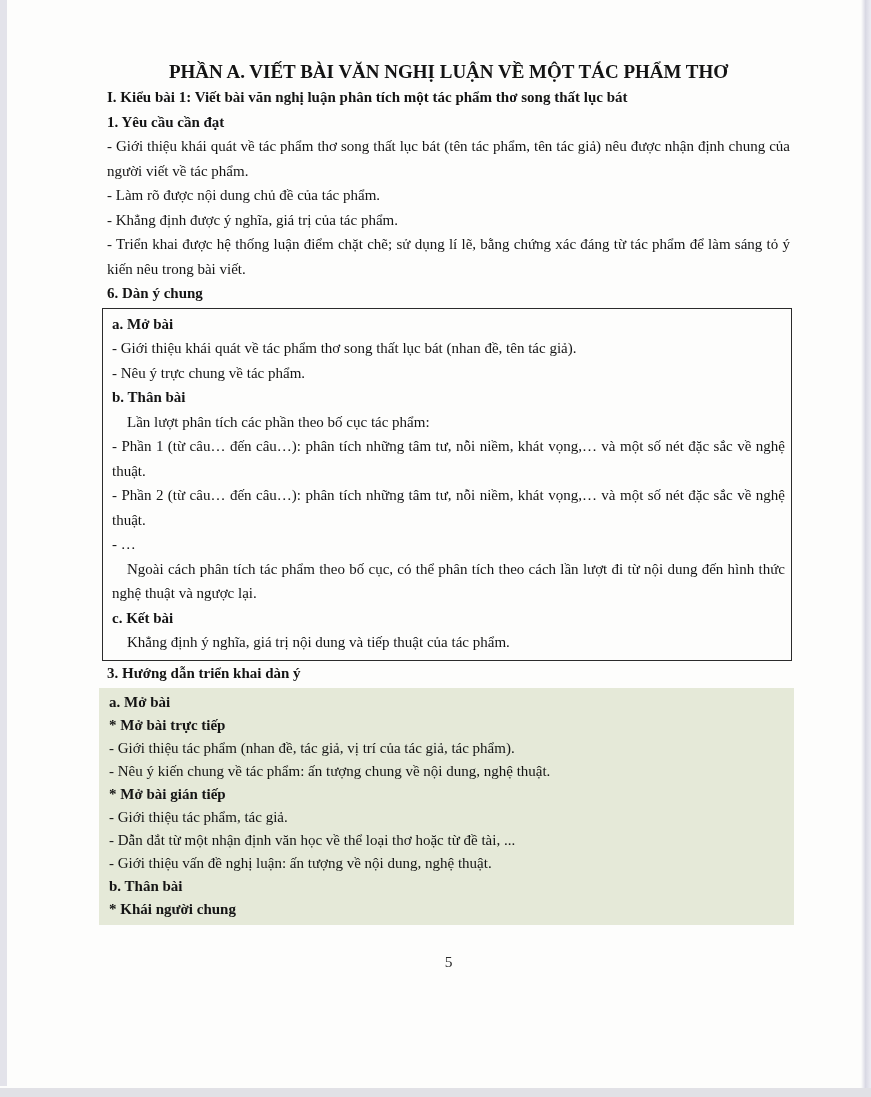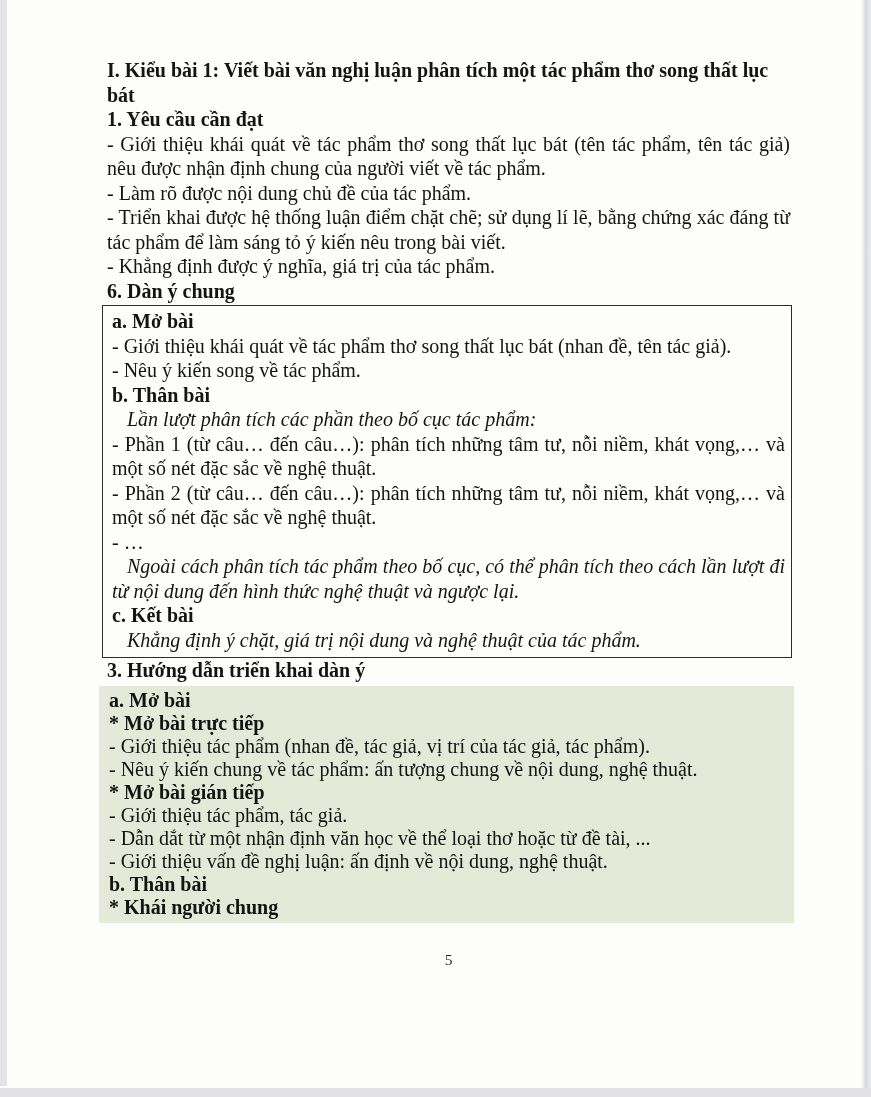--- a/index.html
+++ b/index.html
@@ -27,33 +27,33 @@
     width: 871px; height: 9px;
     background: #e1e1e6;
   }
   .content {
     position: absolute;
     left: 107px; top: 58px;
     width: 683px;
   }
   .content p, .content h1, .content h2, .content h3 {
     margin: 0;
-    font-size: 20px;
+    font-size: 15px;
     line-height: 24.5px;
     font-weight: normal;
   }
   .title {
     font-size: 19px !important;
     line-height: 27px !important;
     font-weight: bold !important;
     text-align: center;
   }
   .h { font-weight: bold !important; }
   .j { text-align: justify; }
-  .indent { text-indent: 15px; font-style: italic; }
+  .indent { text-indent: 15px; }
   .outline-box {
     border: 1.5px solid #2b2b2b;
     margin-left: -5px;
     margin-right: -2px;
     margin-top: 2px;
     padding: 3px 6px 5px 9px;
   }
   .green-block {
     background: #e5e9d8;
     margin-left: -8px;
@@ -77,55 +77,56 @@
 </head>
 <body>
 
 <div class="photo">
   <div class="edge-left"></div>
   <div class="edge-right"></div>
   <div class="edge-bottom"></div>
 
   <div class="content">
 
+    <h1 class="title">PHẦN A. VIẾT BÀI VĂN NGHỊ LUẬN VỀ MỘT TÁC PHẨM THƠ</h1>
     <h2 class="h">I. Kiểu bài 1: Viết bài văn nghị luận phân tích một tác phẩm thơ song thất lục bát</h2>
 
     <h3 class="h">1. Yêu cầu cần đạt</h3>
     <p class="j">- Giới thiệu khái quát về tác phẩm thơ song thất lục bát (tên tác phẩm, tên tác giả) nêu được nhận định chung của người viết về tác phẩm.</p>
     <p class="j">- Làm rõ được nội dung chủ đề của tác phẩm.</p>
+    <p class="j">- Khẳng định được ý nghĩa, giá trị của tác phẩm.</p>
     <p class="j">- Triển khai được hệ thống luận điểm chặt chẽ; sử dụng lí lẽ, bằng chứng xác đáng từ tác phẩm để làm sáng tỏ ý kiến nêu trong bài viết.</p>
-    <p class="j">- Khẳng định được ý nghĩa, giá trị của tác phẩm.</p>
 
     <h3 class="h">6. Dàn ý chung</h3>
 
     <div class="outline-box">
       <p class="h">a. Mở bài</p>
       <p class="j">- Giới thiệu khái quát về tác phẩm thơ song thất lục bát (nhan đề, tên tác giả).</p>
-      <p class="j">- Nêu ý kiến song về tác phẩm.</p>
+      <p class="j">- Nêu ý trực chung về tác phẩm.</p>
       <p class="h">b. Thân bài</p>
       <p class="indent">Lần lượt phân tích các phần theo bố cục tác phẩm:</p>
       <p class="j">- Phần 1 (từ câu… đến câu…): phân tích những tâm tư, nỗi niềm, khát vọng,… và một số nét đặc sắc về nghệ thuật.</p>
       <p class="j">- Phần 2 (từ câu… đến câu…): phân tích những tâm tư, nỗi niềm, khát vọng,… và một số nét đặc sắc về nghệ thuật.</p>
       <p>- …</p>
       <p class="j indent">Ngoài cách phân tích tác phẩm theo bố cục, có thể phân tích theo cách lần lượt đi từ nội dung đến hình thức nghệ thuật và ngược lại.</p>
       <p class="h">c. Kết bài</p>
-      <p class="indent">Khẳng định ý chặt, giá trị nội dung và nghệ thuật của tác phẩm.</p>
+      <p class="indent">Khẳng định ý nghĩa, giá trị nội dung và tiếp thuật của tác phẩm.</p>
     </div>
 
     <h3 class="h">3. Hướng dẫn triển khai dàn ý</h3>
 
     <div class="green-block">
       <p class="h">a. Mở bài</p>
       <p class="h">* Mở bài trực tiếp</p>
       <p class="j">- Giới thiệu tác phẩm (nhan đề, tác giả, vị trí của tác giả, tác phẩm).</p>
       <p class="j">- Nêu ý kiến chung về tác phẩm: ấn tượng chung về nội dung, nghệ thuật.</p>
       <p class="h">* Mở bài gián tiếp</p>
       <p class="j">- Giới thiệu tác phẩm, tác giả.</p>
       <p class="j">- Dẫn dắt từ một nhận định văn học về thể loại thơ hoặc từ đề tài, ...</p>
-      <p class="j">- Giới thiệu vấn đề nghị luận: ấn định về nội dung, nghệ thuật.</p>
+      <p class="j">- Giới thiệu vấn đề nghị luận: ấn tượng về nội dung, nghệ thuật.</p>
       <p class="h">b. Thân bài</p>
       <p class="h">* Khái người chung</p>
     </div>
 
     <div class="page-number">5</div>
 
   </div>
 </div>
 
 </body></html>

